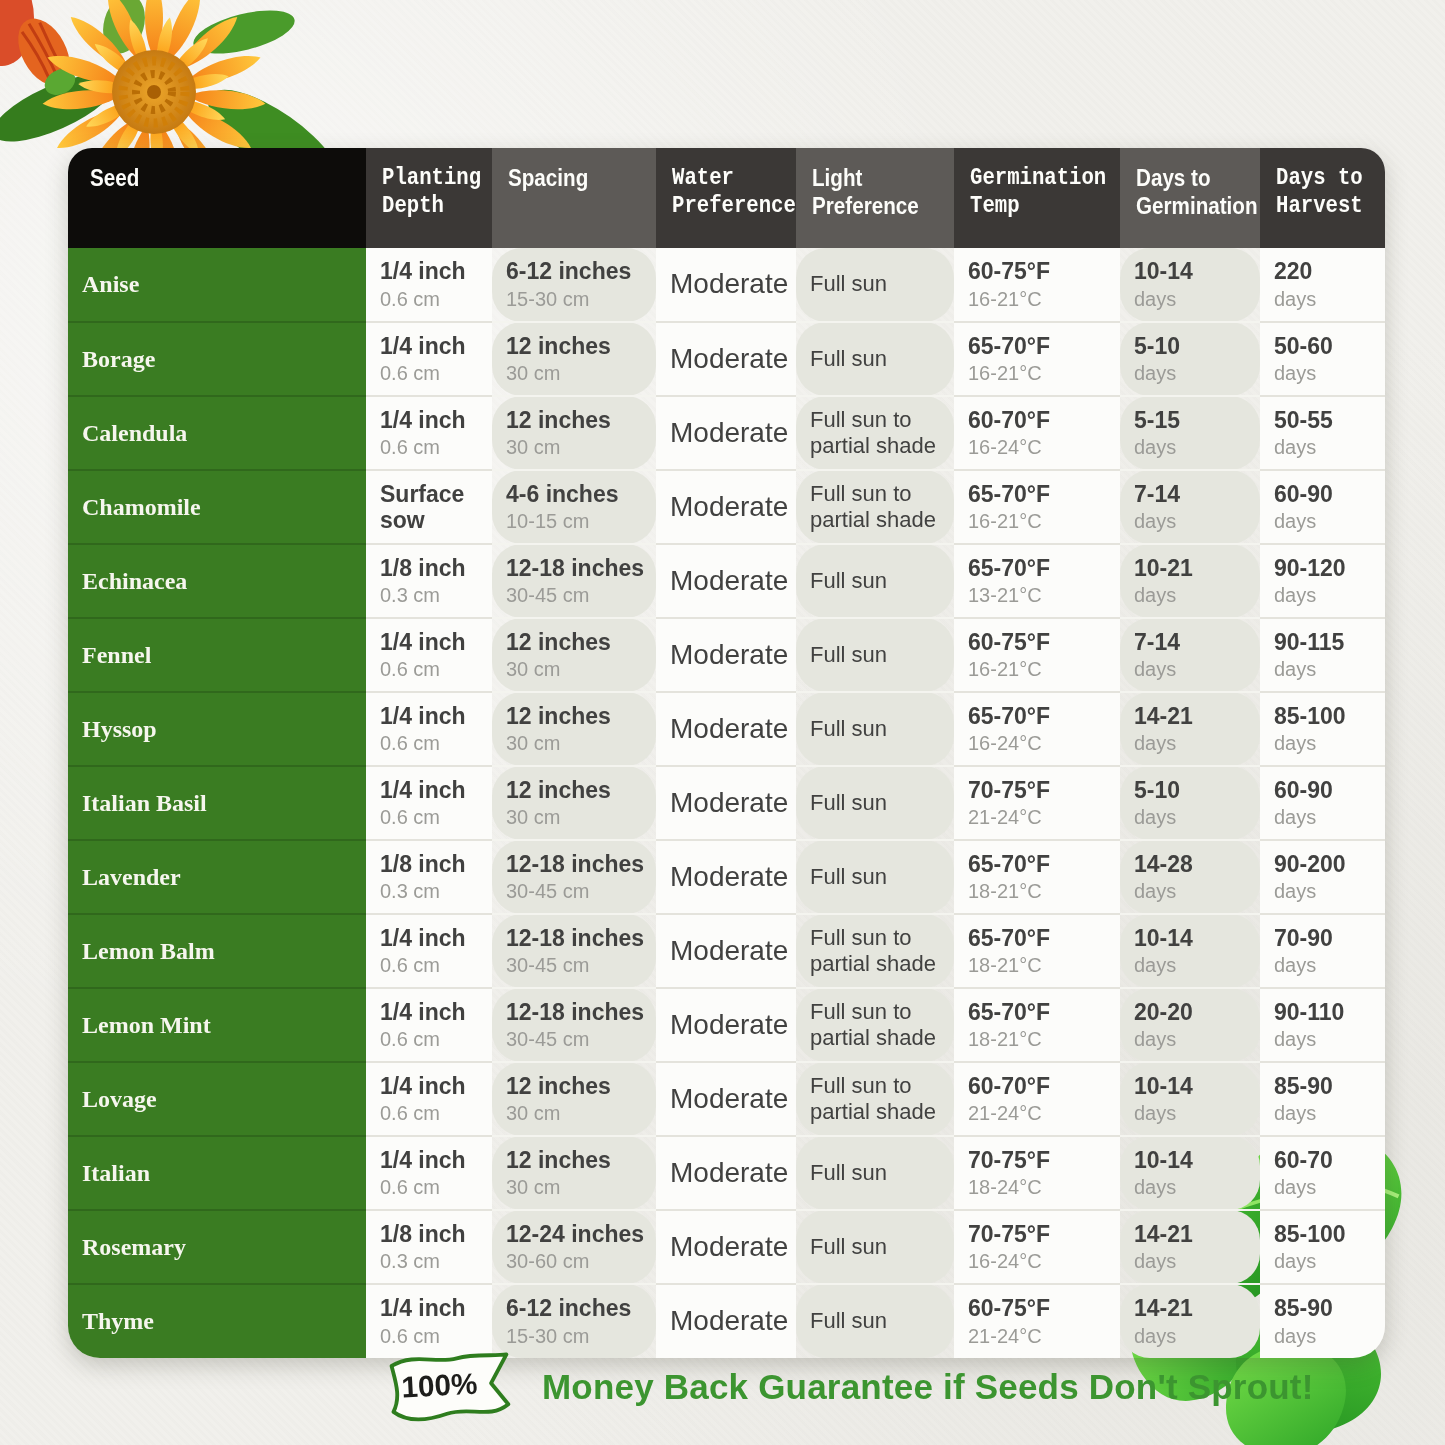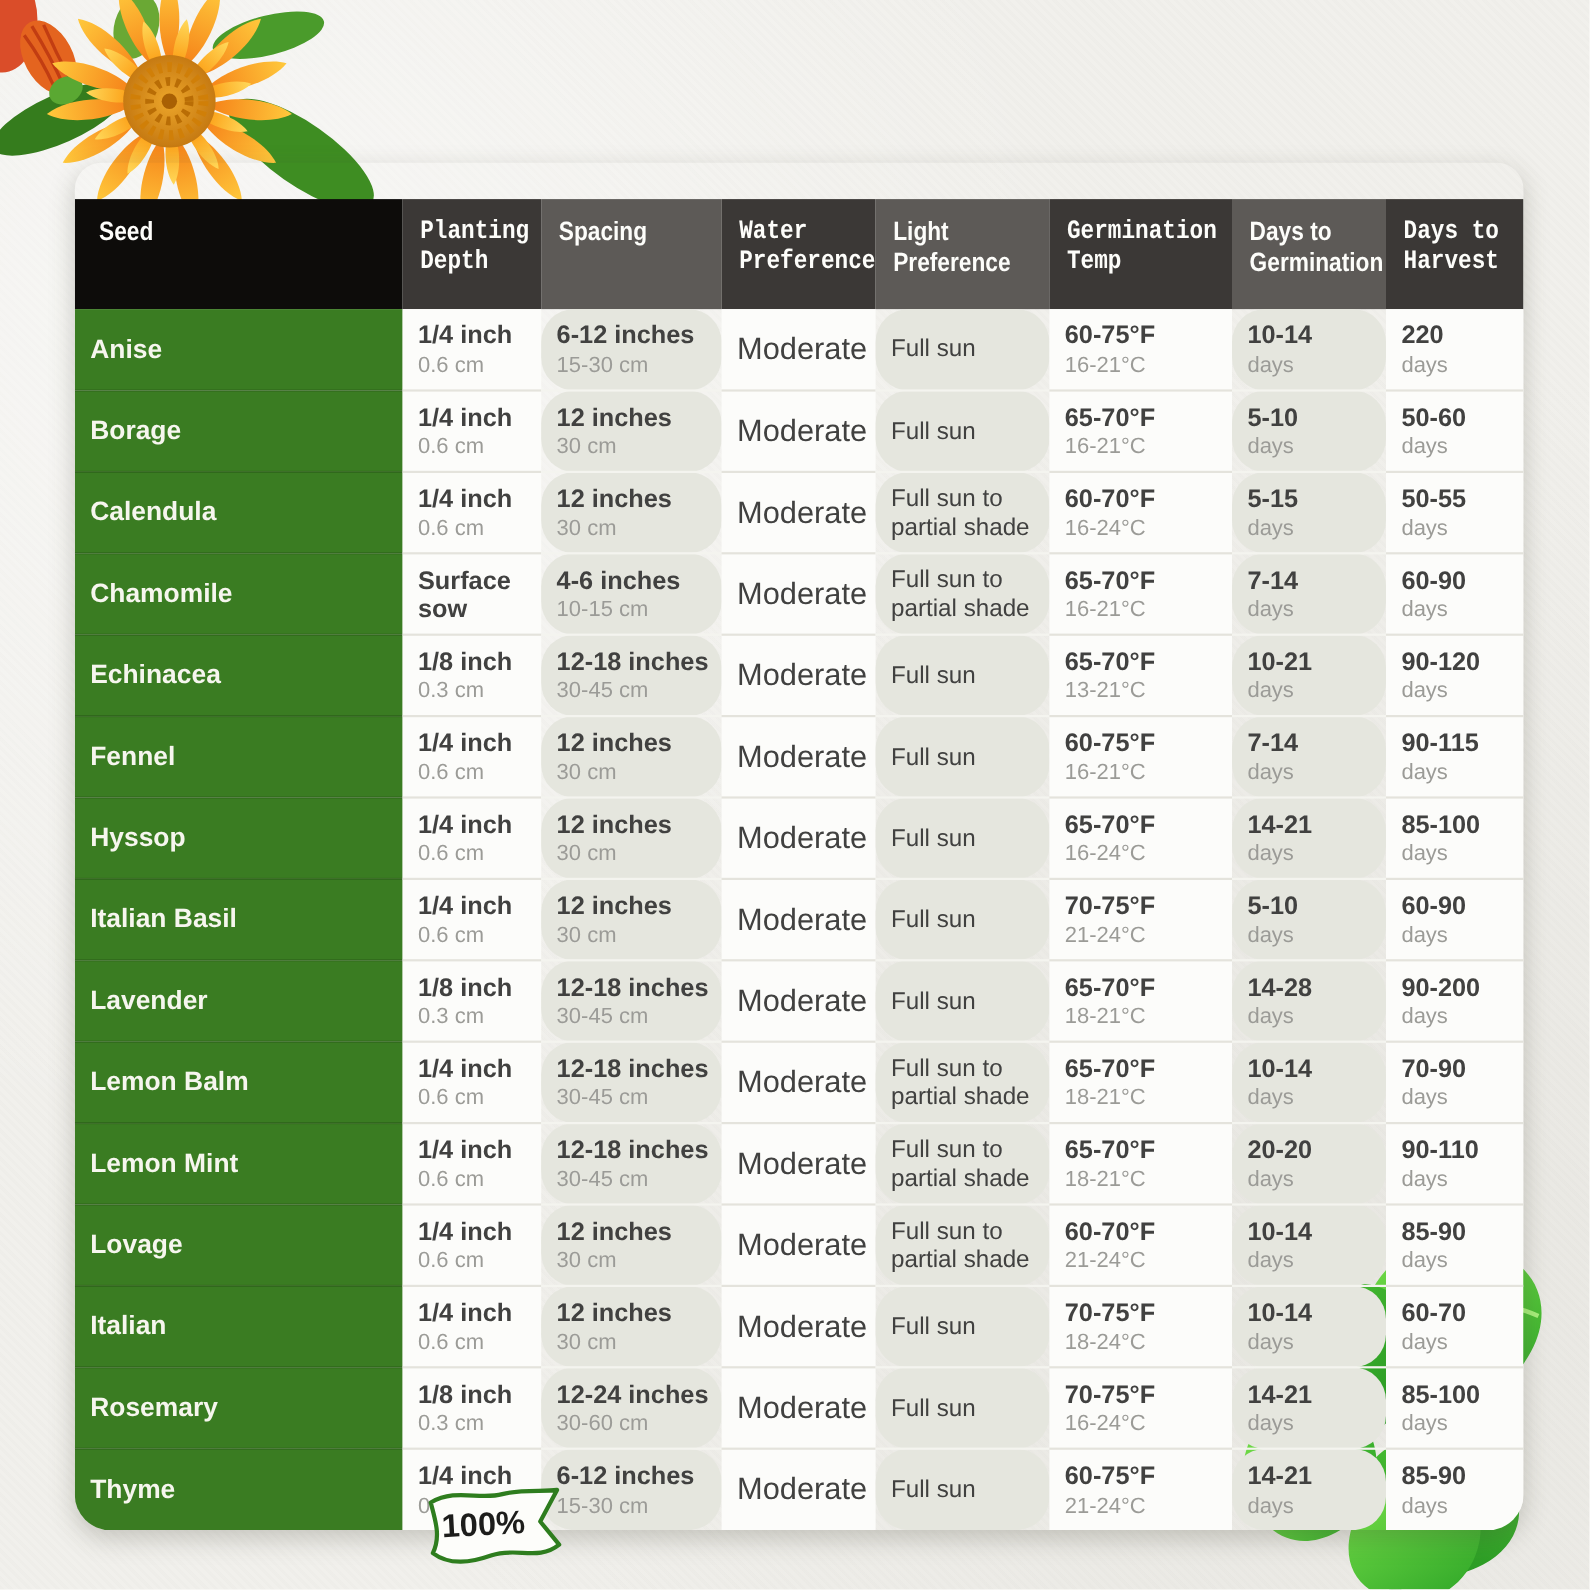--- a/index.html
+++ b/index.html
@@ -26,34 +26,35 @@
     transform:scale(.88,1.12); transform-origin:50% 0;
     text-shadow:1px 2px 1px rgba(0,0,0,.18);
   }
 
   
   .table-wrap {
     position:absolute; left:68px; top:148px; width:1317px; z-index:3;
     border-radius:24px 24px 32px 32px; overflow:hidden;
     box-shadow:0 8px 22px rgba(70,70,55,.25);
   }
-  table { border-collapse:collapse; table-layout:fixed; width:1317px;margin-top:33px; }
+  table { border-collapse:collapse; table-layout:fixed; width:1317px; }
   thead th {
     height:84px; vertical-align:top; text-align:left; padding:16px 6px 0 16px;
     color:#fdfdfa; font-size:24px; font-weight:bold; line-height:1.15;
   }
   thead th .hx { display:inline-block; transform:scaleX(.86); transform-origin:0 50%; }
   th.h-seed  { background:#0d0c0a; padding-left:22px; }
   th.h-dark  { background:#3b3836;font-family:Liberation Mono, monospace; }
   th.h-light { background:#5d5a57; }
   tbody tr { height:74px; }
   tbody td { vertical-align:middle; padding:4px 6px 4px 14px; }
   td.col-seed {
     background:#3a7c22; 
     border-top:2px solid rgba(0,0,0,.16);
+    font-family:Liberation Serif, serif;
   }
   td.col-a { background:#fcfcfa; border-top:2px solid #e4e3dc; }
   td.col-b { background:#e5e6de; border-top:2px solid #f4f4ef;border-radius:30px; }
   tbody tr:first-child td { border-top:none; }
   .seed-name { color:#f6f6ee; font-size:24px; font-weight:bold; }
   .v { color:#414140; font-size:23px; font-weight:bold; line-height:1.15; }
   .v.plain { font-weight:normal; font-size:28px; }
   .v.plain.sm { font-size:22px; line-height:1.2; }
   .s { color:#9b9b97; font-size:20px; line-height:1.2; margin-top:2px; }
   .s:empty { display:none; }
@@ -634,15 +635,16 @@
     </tr>
         </tbody>
     </table>
   </div>
 
   <div class="footer">
     <svg width="134" height="78" viewBox="0 0 140 80">
       <path d="M10,18 C34,4 56,16 78,10 C96,5 118,8 130,6 L114,36 L132,58 C112,74 92,60 68,68 C48,75 28,78 12,66 C20,50 14,34 10,18 Z" fill="#fdfdfa" stroke="#2e7d1e" stroke-width="4" stroke-linejoin="round"></path>
       <text x="60" y="49" text-anchor="middle" font-size="31" font-weight="bold" font-family="Liberation Sans, sans-serif" fill="#1d1d1b" transform="rotate(-3 60 40)">100%</text>
     </svg>
+    <div class="footer-text">Money Back Guarantee if Seeds Don't Sprout!</div>
   </div>
 
 </div>
 
 </body></html>

